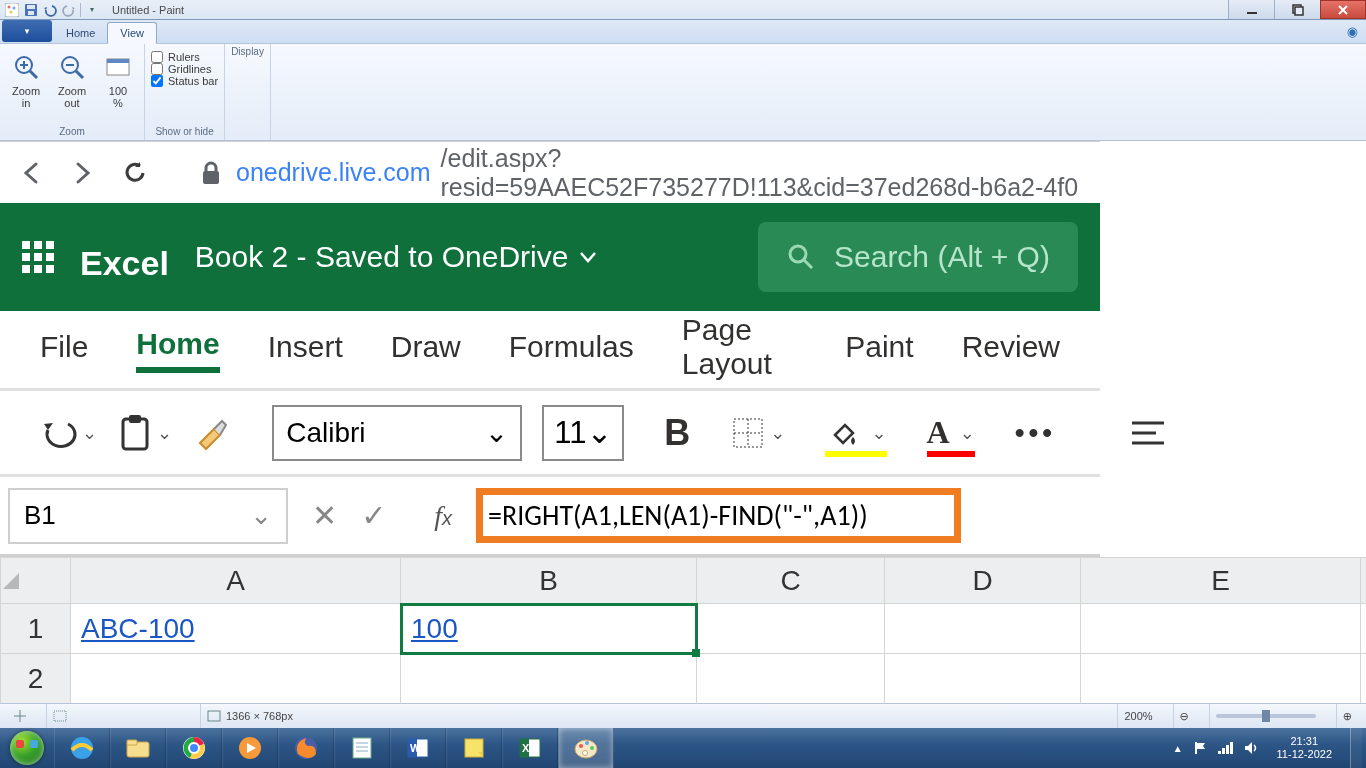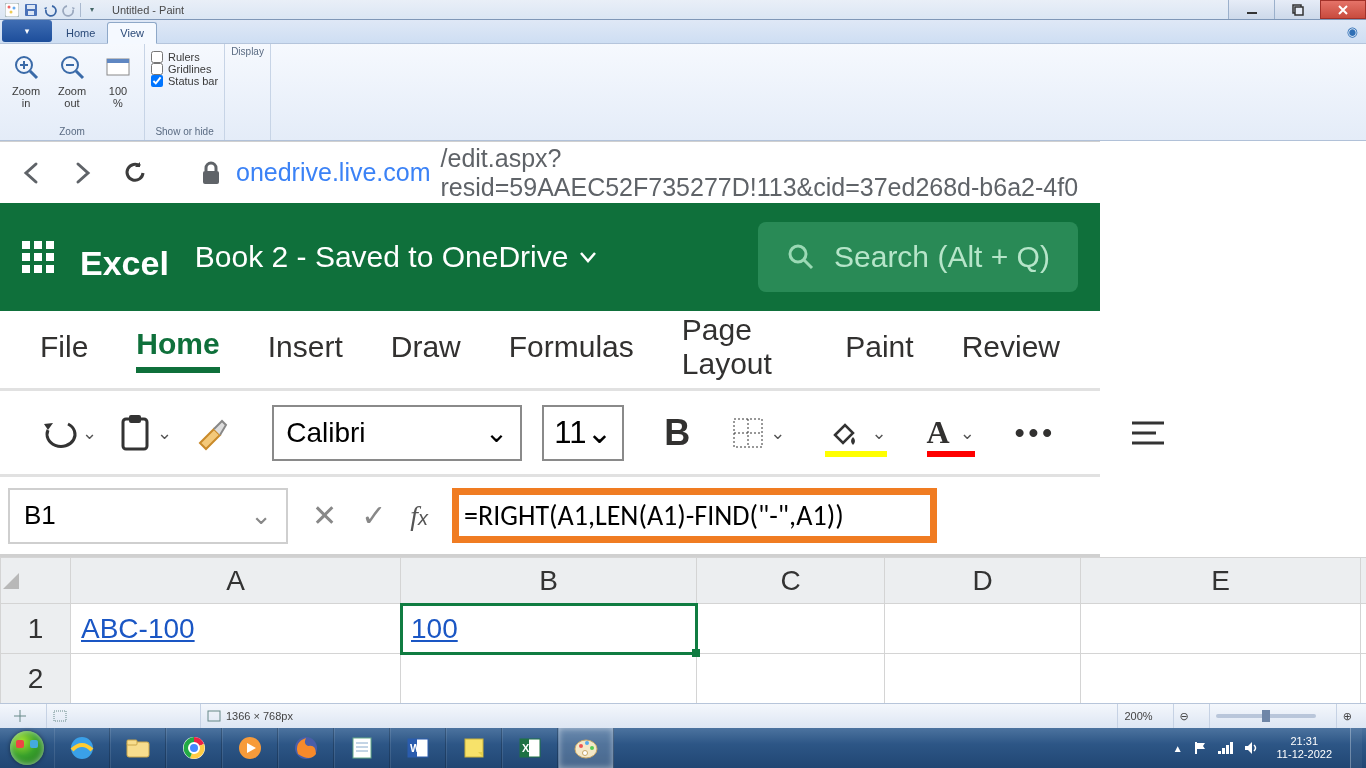--- a/index.html
+++ b/index.html
@@ -67,21 +67,21 @@
 .divider-v { width:2px; height:44px; background:#d6d6d6; }
 .fontbox { height:56px; border:2px solid #8a8a8a; display:flex; align-items:center; padding:0 12px; font-size:28px; min-width:250px; justify-content:space-between; }
 .sizebox { height:56px; border:2px solid #8a8a8a; display:flex; align-items:center; padding:0 10px; font-size:31px; width:100px; justify-content:flex-start; }
 .bold { font-size:36px; font-weight:800; }
 .underline-bar { position:absolute; left:0; right:0; bottom:-6px; height:6px; }
 
 
 .formula-bar { height:80px; display:flex; align-items:center; background:#fff; border-bottom:3px solid #d0d0d0; }
 .name-box { width:280px; height:56px; border:2px solid #cfcfcf; margin-left:8px; display:flex; align-items:center; padding:0 14px; font-size:26px; justify-content:space-between; }
 .formula-icons { display:flex; align-items:center; gap:24px; padding:0 24px; font-size:28px; color:#888; }
-.fx { font-style:italic; font-family:"Cambria Math", serif; color:#555; }
+.fx { font-style:italic; font-family:"Cambria Math", serif; color:#555;margin-left:24px; }
 .formula-input-wrap { flex:1; position:relative; display:flex; align-items:center; }
 .formula-hl { position:absolute; left:0; top:-10px; bottom:-10px; width:485px; border:7px solid #f07c22; background:#fff; z-index:0; }
 .formula-text { position:relative; z-index:1; font-size:28px; padding-left:12px; font-family:Calibri, sans-serif; }
 
 
 .grid-wrap { background:#fff; }
 .grid { border-collapse:collapse; font-size:28px; font-family:Calibri, sans-serif; width:100%; table-layout:fixed; }
 .grid th, .grid td { border:1px solid #d4d4d4; height:46px; text-align:center; font-weight:400; color:#333; }
 .grid th { background:#eceef0; }
 .grid .corner { background:#eceef0; width:70px; }

